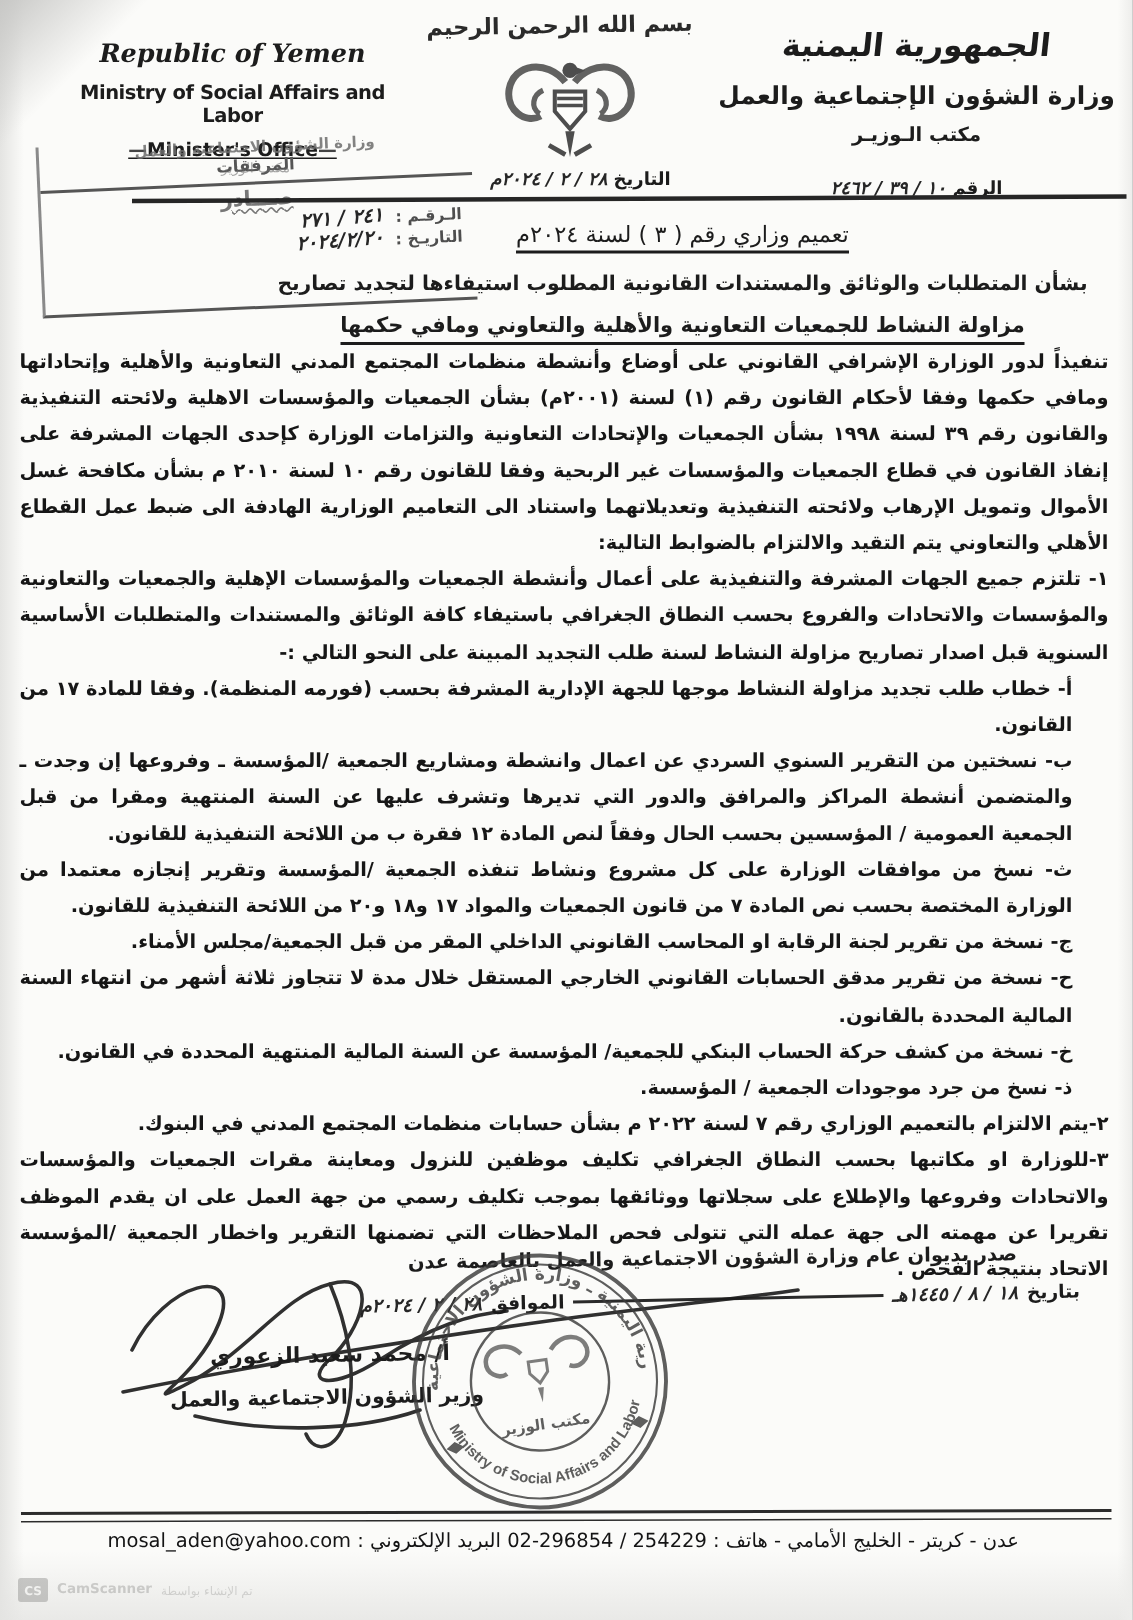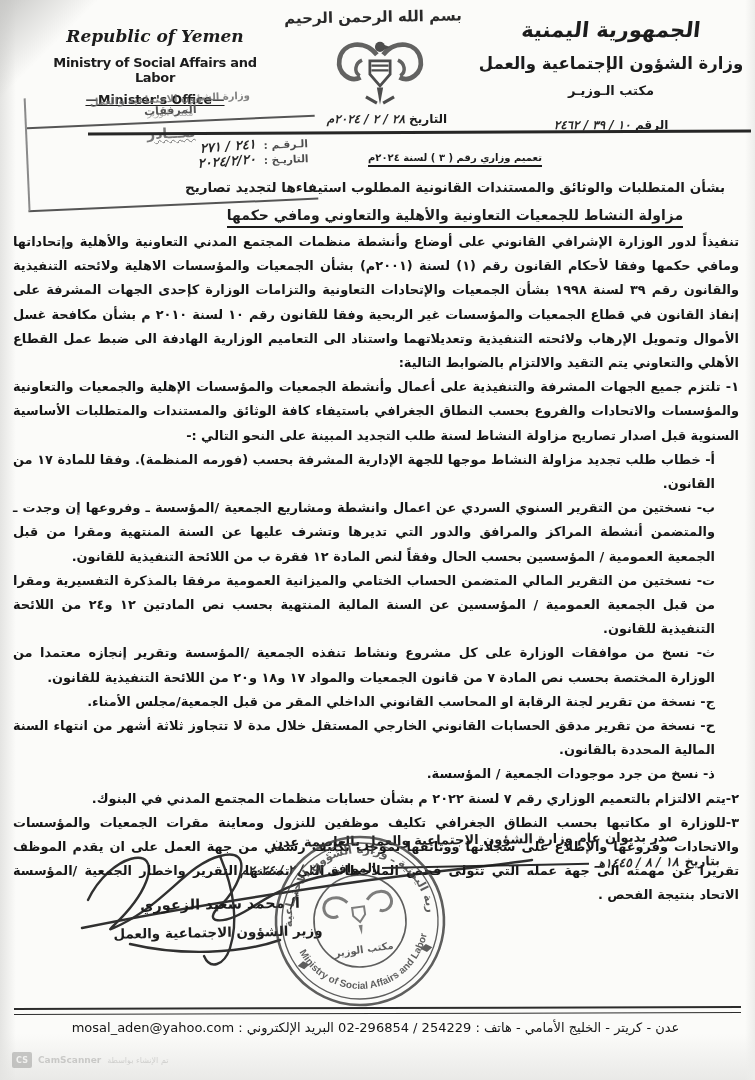--- a/index.html
+++ b/index.html
@@ -44,21 +44,21 @@
   .rstamp .outgoing{font-size:14px; font-weight:bold; color:#777; letter-spacing:8px;
     text-align:center; margin-top:2px; text-decoration:underline wavy 1px;}
   .rstamp .fieldrow{display:flex; direction:rtl; font-size:10.5px; font-weight:bold;
     color:#4e4e4e; padding:0 8px; align-items:baseline; gap:8px;}
   .rstamp .fval{transform:rotate(-2deg); font-size:13px;}
   
   .hdr-rule{position:absolute; top:131px; left:88px; right:4px; height:3px;
     background:#262626; transform:rotate(-0.25deg);}
   
   .title-block{position:absolute; top:146px; right:20px; width:560px; text-align:center; direction:rtl;}
-  .doc-title{display:inline-block; font-size:10px; font-weight:bold;
+  .doc-title{display:inline-block; font-size:15px; font-weight:normal;
     border-bottom:2px solid #1c1c1c; padding-bottom:2px;}
   .subject1{margin-top:12px; font-size:13.5px; font-weight:bold;}
   .subject2{margin-top:12px; display:inline-block; font-size:14px; font-weight:bold;
     border-bottom:2.5px solid #1c1c1c; padding-bottom:3px;}
   
   .body-text{position:absolute; top:230px; right:16px; left:13px; direction:rtl;
     text-align:justify; font-size:12.9px; font-weight:bold; line-height:24.2px; color:#161616;}
   .body-text p{margin:0;}
   .sub-item{padding-right:24px;}
   .dd-row{display:flex; direction:rtl; gap:34px; padding-right:24px;}
@@ -160,24 +160,24 @@
     <div>
       <span class="subject2">مزاولة النشاط للجمعيات التعاونية والأهلية والتعاوني ومافي حكمها</span>
     </div>
   </div>
 
   <div class="body-text">
     <p>تنفيذاً لدور الوزارة الإشرافي القانوني على أوضاع وأنشطة منظمات المجتمع المدني التعاونية والأهلية وإتحاداتها ومافي حكمها وفقا لأحكام القانون رقم (١) لسنة (٢٠٠١م) بشأن الجمعيات والمؤسسات الاهلية ولائحته التنفيذية والقانون رقم ٣٩ لسنة ١٩٩٨ بشأن الجمعيات والإتحادات التعاونية والتزامات الوزارة كإحدى الجهات المشرفة على إنفاذ القانون في قطاع الجمعيات والمؤسسات غير الربحية وفقا للقانون رقم ١٠ لسنة ٢٠١٠ م بشأن مكافحة غسل الأموال وتمويل الإرهاب ولائحته التنفيذية وتعديلاتهما واستناد الى التعاميم الوزارية الهادفة الى ضبط عمل القطاع الأهلي والتعاوني يتم التقيد والالتزام بالضوابط التالية:</p>
     <p>١- تلتزم جميع الجهات المشرفة والتنفيذية على أعمال وأنشطة الجمعيات والمؤسسات الإهلية والجمعيات والتعاونية والمؤسسات والاتحادات والفروع بحسب النطاق الجغرافي باستيفاء كافة الوثائق والمستندات والمتطلبات الأساسية السنوية قبل اصدار تصاريح مزاولة النشاط لسنة طلب التجديد المبينة على النحو التالي :-</p>
     <p class="sub-item">أ- خطاب طلب تجديد مزاولة النشاط موجها للجهة الإدارية المشرفة بحسب (فورمه المنظمة). وفقا للمادة ١٧ من القانون.</p>
     <p class="sub-item">ب- نسختين من التقرير السنوي السردي عن اعمال وانشطة ومشاريع الجمعية /المؤسسة ـ وفروعها إن وجدت ـ والمتضمن أنشطة المراكز والمرافق والدور التي تديرها وتشرف عليها عن السنة المنتهية ومقرا من قبل الجمعية العمومية / المؤسسين بحسب الحال وفقاً لنص المادة ١٢ فقرة ب من اللائحة التنفيذية للقانون.</p>
-    <p class="sub-item">ت- نسختين من التقرير المالي المتضمن الحساب الختامي والميزانية العمومية مرفقا بالمذكرة التفسيرية ومقرا من قبل الجمعية العمومية / المؤسسين عن السنة المالية المنتهية بحسب نص المادتين ١٢ و٢٤ من اللائحة التنفيذية للقانون.</p>
     <p class="sub-item">ث- نسخ من موافقات الوزارة على كل مشروع ونشاط تنفذه الجمعية /المؤسسة وتقرير إنجازه معتمدا من الوزارة المختصة بحسب نص المادة ٧ من قانون الجمعيات والمواد ١٧ و١٨ و٢٠ من اللائحة التنفيذية للقانون.</p>
     <p class="sub-item">ج- نسخة من تقرير لجنة الرقابة او المحاسب القانوني الداخلي المقر من قبل الجمعية/مجلس الأمناء.</p>
     <p class="sub-item">ح- نسخة من تقرير مدقق الحسابات القانوني الخارجي المستقل خلال مدة لا تتجاوز ثلاثة أشهر من انتهاء السنة المالية المحددة بالقانون.</p>
+    <p class="sub-item">خ- نسخة من كشف حركة الحساب البنكي للجمعية/ المؤسسة عن السنة المالية المنتهية المحددة في القانون.</p>
     <div class="dd-row">
       <span>ذ- نسخ من جرد موجودات الجمعية / المؤسسة.</span>
     </div>
     <p>٢-يتم الالتزام بالتعميم الوزاري رقم ٧ لسنة ٢٠٢٢ م بشأن حسابات منظمات المجتمع المدني في البنوك.</p>
     <p>٣-للوزارة او مكاتبها بحسب النطاق الجغرافي تكليف موظفين للنزول ومعاينة مقرات الجمعيات والمؤسسات والاتحادات وفروعها والإطلاع على سجلاتها ووثائقها بموجب تكليف رسمي من جهة العمل على ان يقدم الموظف تقريرا عن مهمته الى جهة عمله التي تتولى فحص الملاحظات التي تضمنها التقرير واخطار الجمعية /المؤسسة الاتحاد بنتيجة الفحص .</p>
   </div>
 
   <div class="issued-line">صدر بديوان عام وزارة الشؤون الاجتماعية والعمل بالعاصمة عدن</div>
 
   <div class="sig-date">

